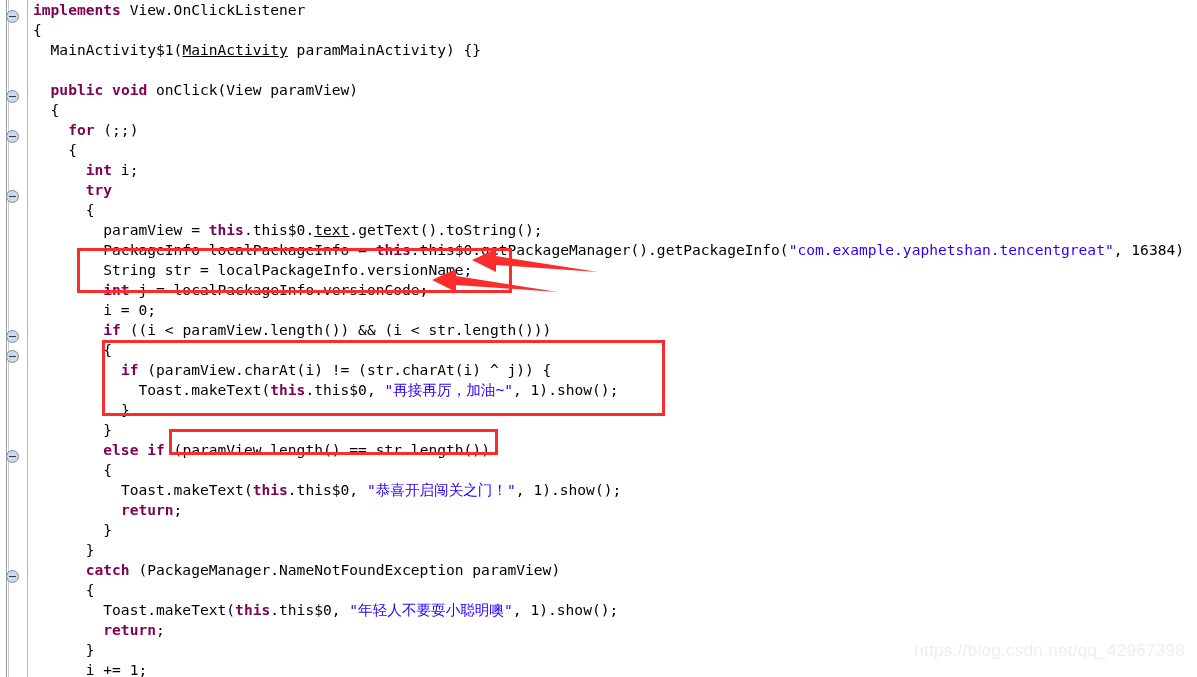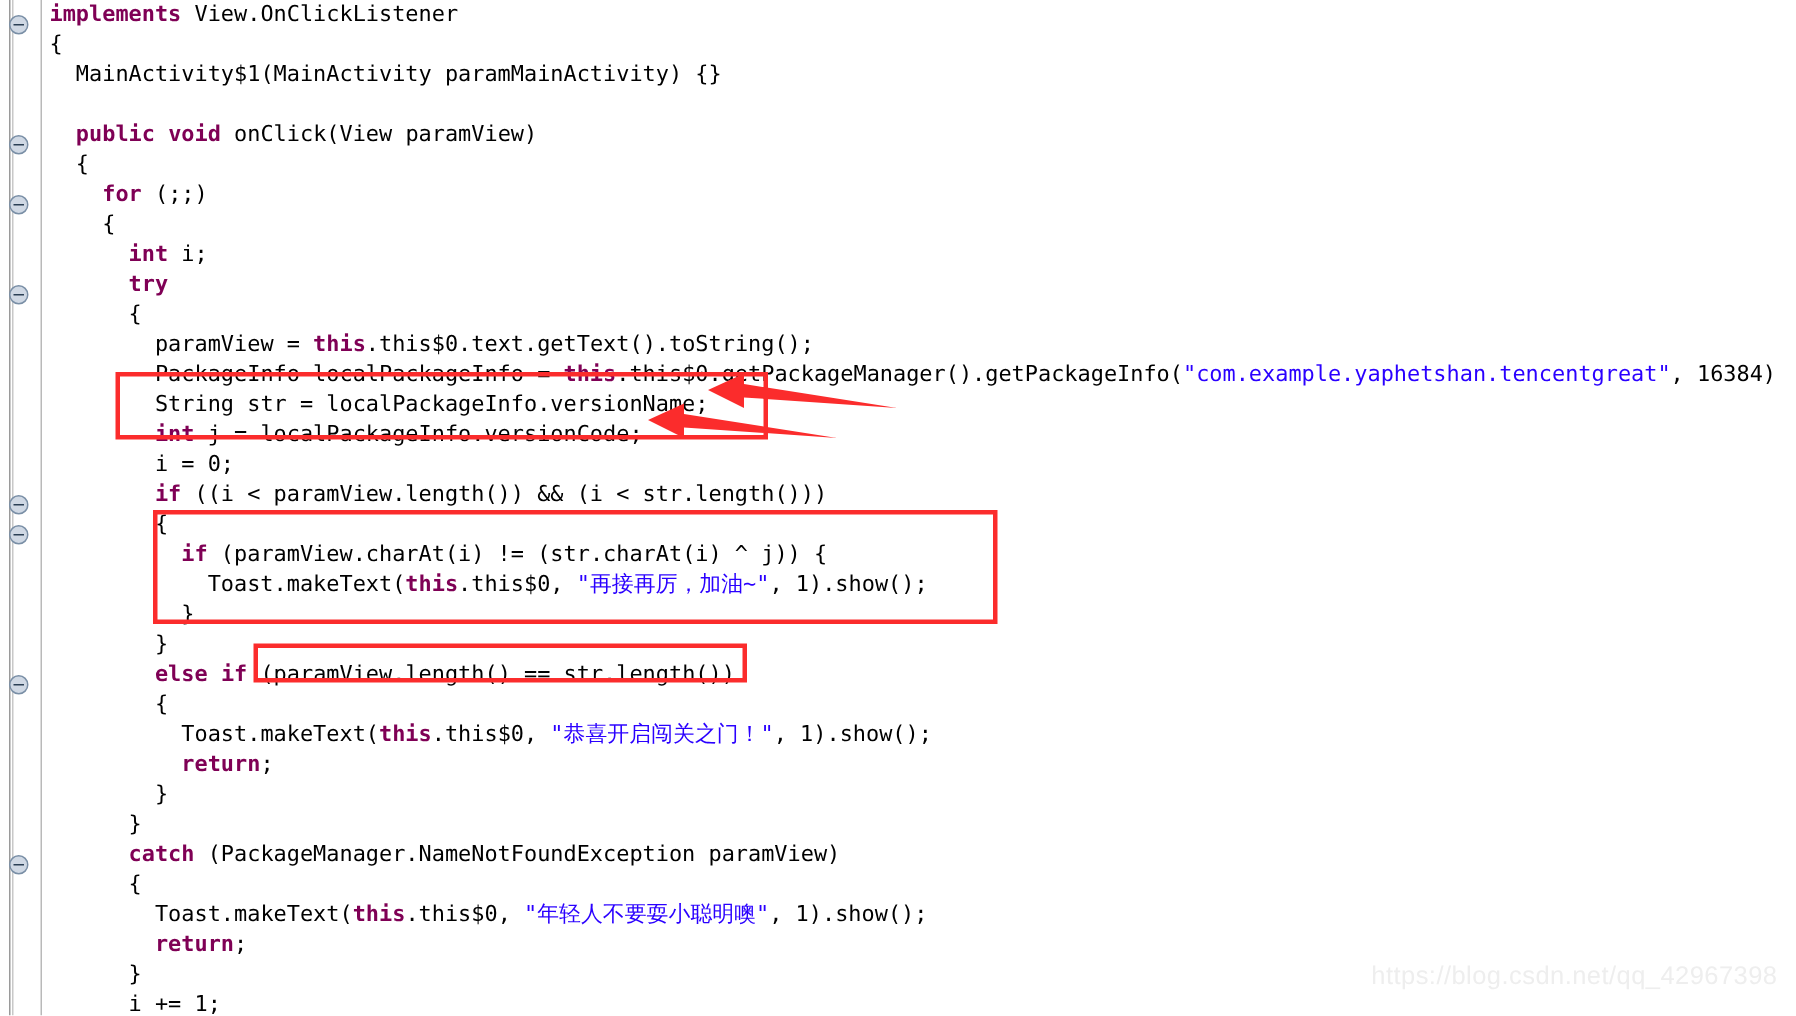--- a/index.html
+++ b/index.html
@@ -61,21 +61,21 @@
     white-space: pre;
     color: #000000;
     letter-spacing: 0px;
   }
   .code .ln {
     height: 20px;
     white-space: pre;
   }
   .kw   { color: #7f0055; font-weight: bold; }
   .str  { color: #2a00ff; }
-  .und  { }
+  .und  { text-decoration: underline; }
   .plain{ color: #000000; }
 
   
   .redbox {
     position: absolute;
     border: 3px solid #fb2c2c;
     background: transparent;
     pointer-events: none;
   }
   #box-version-fields { left: 77px;  top: 248px; width: 435px; height: 45px; }

